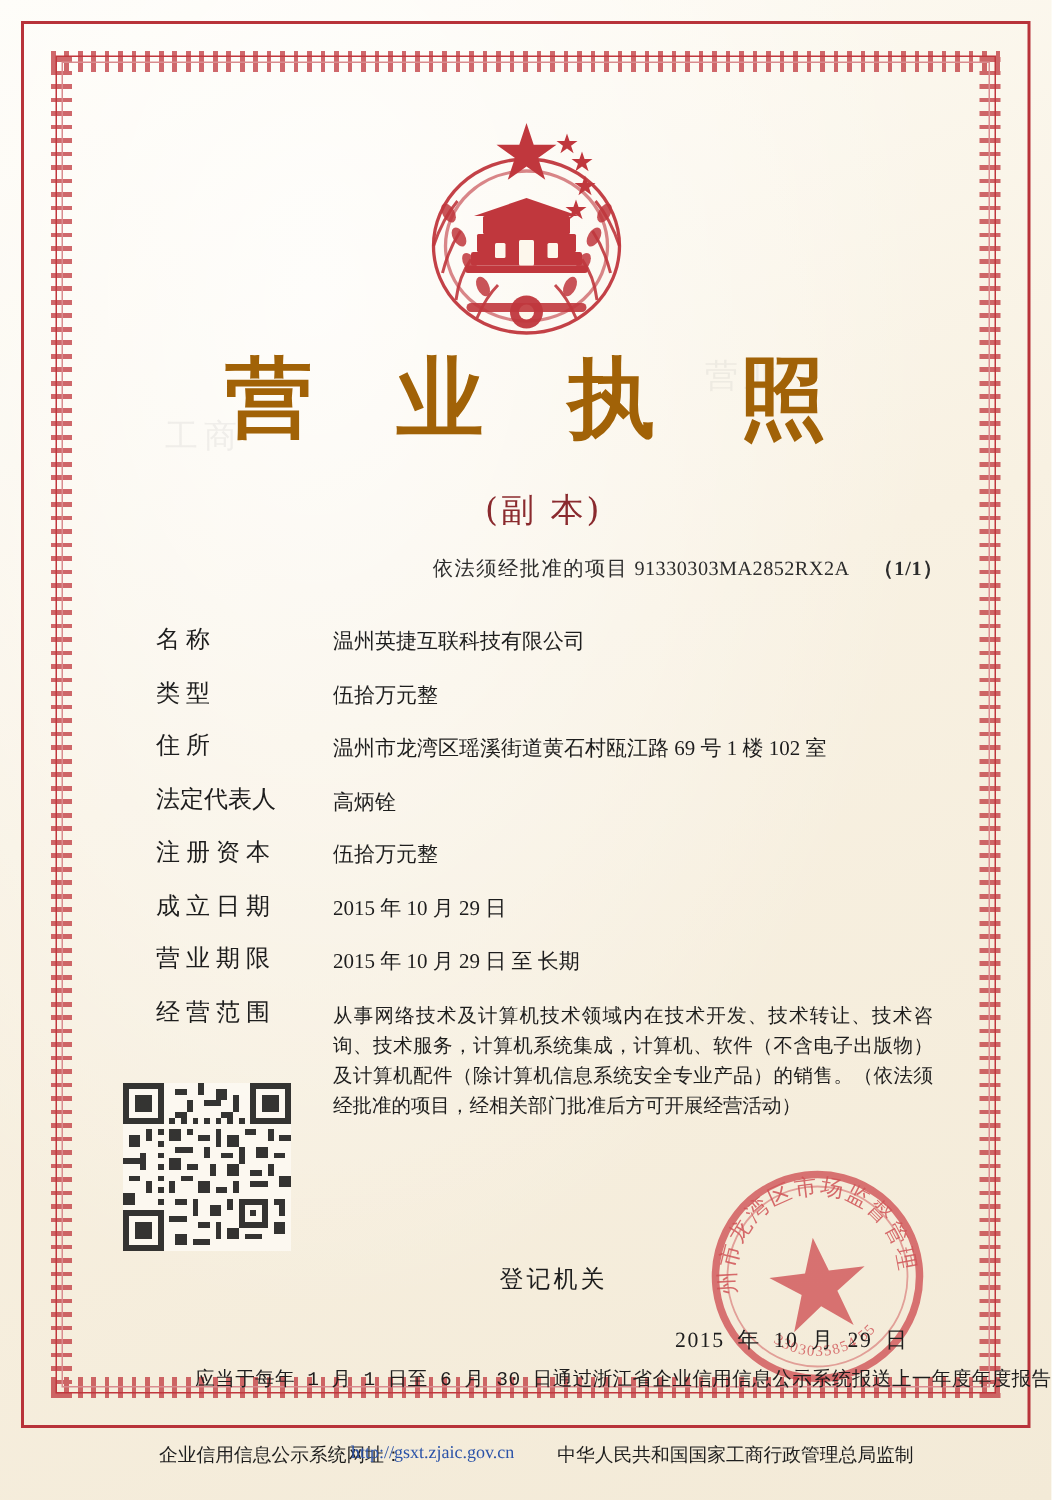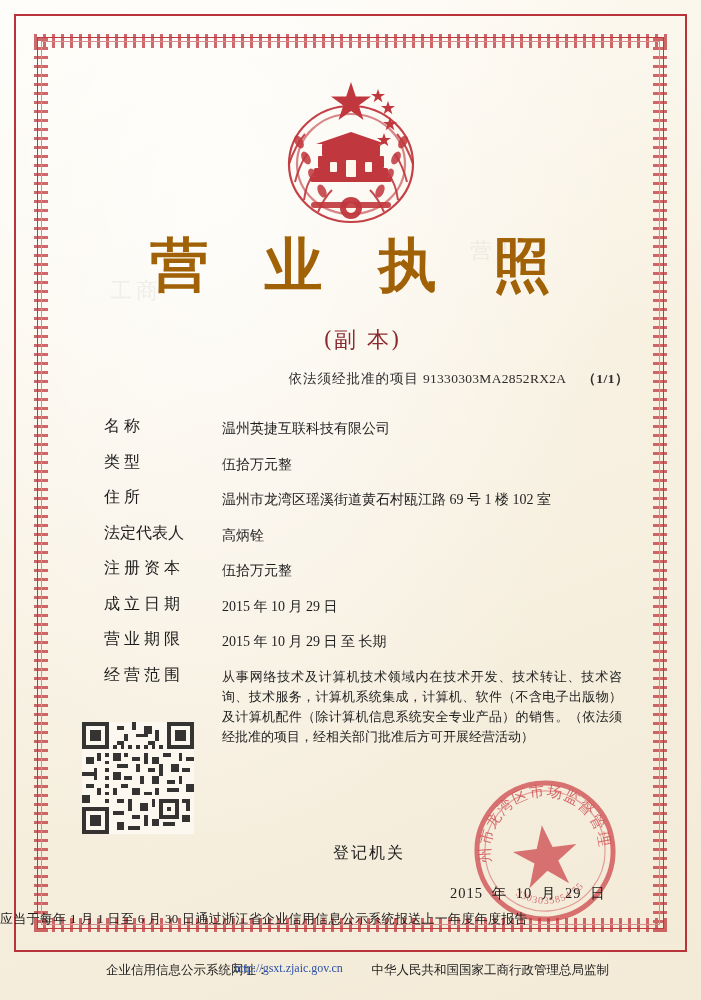--- a/index.html
+++ b/index.html
@@ -192,24 +192,25 @@
     opacity: .82;
     transform: rotate(-7deg);
   }
 
   
   #notice {
     position: absolute;
     left: 0;
     top: 910px;
     width: 701px;
-    text-align: left;
+    text-align: right;
     font-size: 13px;
     color: #1d1d1d;
     letter-spacing: .3px;
+    font-family: Liberation Mono, monospace;
   }
 
   
   #footer {
     position: absolute;
     left: 0;
     bottom: 12px;
     width: 635px;
     height: 30px;
     font-size: 12.5px;

